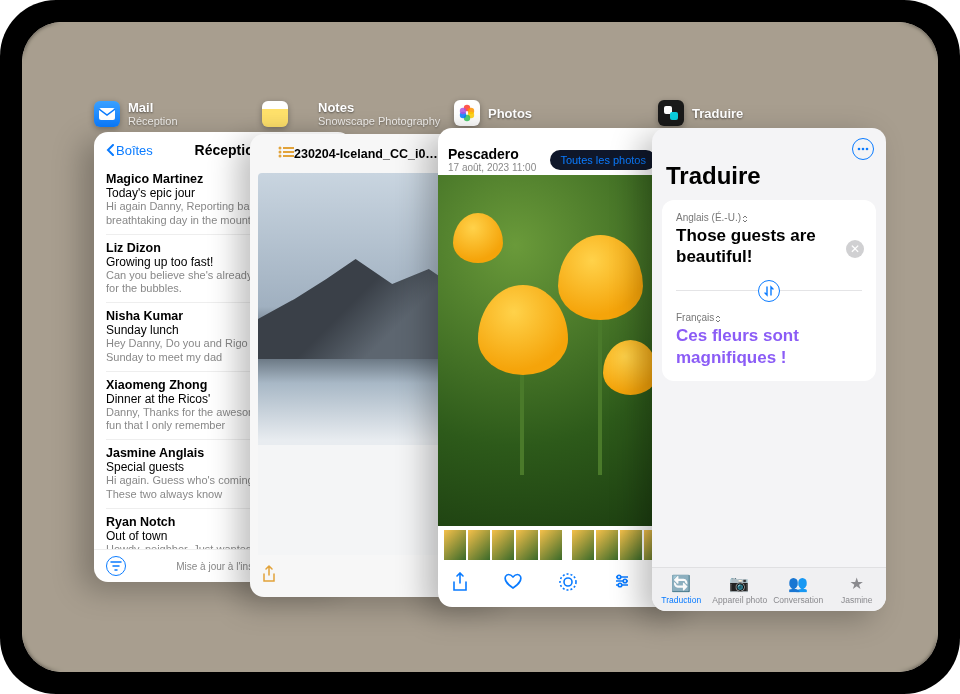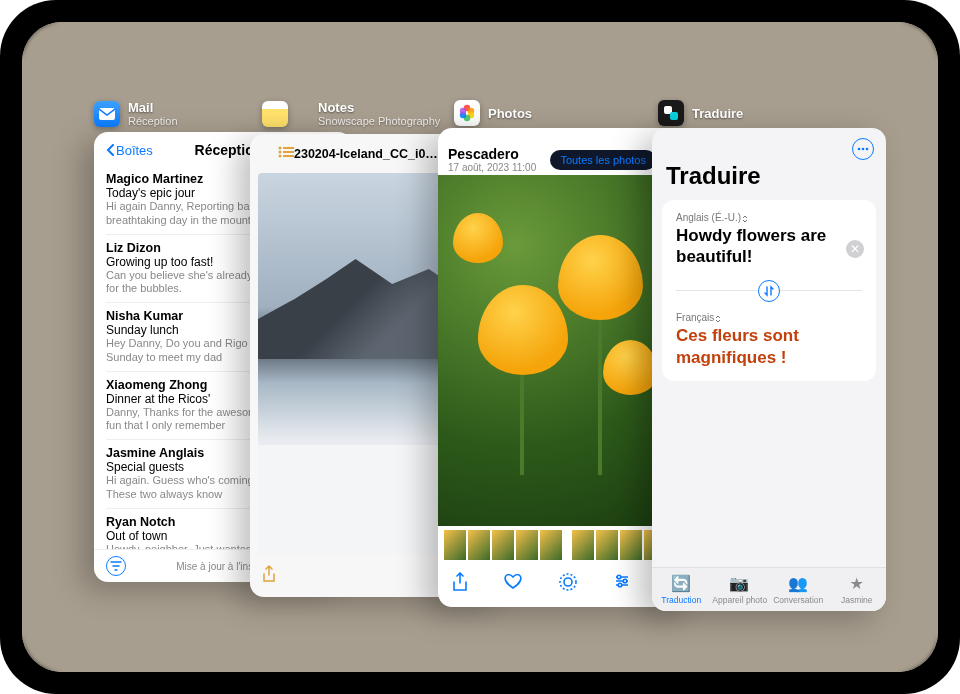--- a/index.html
+++ b/index.html
@@ -108,21 +108,21 @@
   .trans-top { display:flex; justify-content:flex-end; padding:10px 12px 2px; }
   .trans-top .dots-btn { background:transparent; border:1.5px solid #0a7bff;}
   .trans-title { font-size:24px; font-weight:700; padding:0 14px 10px;}
   .trans-box { background:#fff; margin:0 10px 12px; border-radius:12px; padding:12px 14px; position:relative;}
   .lang-label { font-size:10px; color:#777; margin-bottom:2px; display:flex; align-items:flex-end; }
   .src-text { font-size:17px; font-weight:700; line-height:1.25;}
   .clear-x { position:absolute; right:12px; top:40px; width:18px; height:18px; border-radius:50%; background:#d0d0d2; color:#fff; font-size:12px; display:flex; align-items:center; justify-content:center;}
   .swap-row { display:flex; align-items:center; margin:12px 0 10px;}
   .swap-row .line { flex:1; height:1px; background:#e4e4e6;}
   .swap-row .swap { width:22px; height:22px; border-radius:50%; border:1.5px solid #0a7bff; color:#0a7bff; display:flex; align-items:center; justify-content:center; font-size:12px;}
-  .dst-text { font-size:17px; font-weight:700; color:#c2410c; line-height:1.3;}
+  .dst-text { font-size:17px; font-weight:700; color:#8b5cf6; line-height:1.3;}
   .trans-tabs { margin-top:auto; display:flex; border-top:1px solid #e0e0e2; background:#f0f0f2;}
   .trans-tabs .tab { flex:1; text-align:center; font-size:8.5px; color:#8a8a8e; padding:6px 0;}
   .trans-tabs .tab.active { color:#0a7bff;}
   .trans-tabs .tab .ic { font-size:16px; display:block; margin-bottom:2px;}
 </style>
 </head>
 <body>
 
 <div class="device">
   <div class="screen">
@@ -335,21 +335,21 @@
         </span>
       </div>
       <div class="trans-title">Traduire</div>
       <div class="trans-box">
         <div class="lang-label">
           <span>Anglais (É.-U.)</span>
           <svg width="8" height="8" viewBox="0 0 8 8">
               <path d="M2 3l2-2 2 2M2 5l2 2 2-2" stroke="#777" stroke-width="1" fill="none"></path>
             </svg>
         </div>
-        <div class="src-text">Howdy flowers are beautiful!</div>
+        <div class="src-text">Those guests are beautiful!</div>
         <span class="clear-x">✕</span>
         <div class="swap-row">
           <div class="line"></div>
           <span class="swap">
             <svg width="12" height="12" viewBox="0 0 12 12">
                 <path d="M4 2v8l-2-2M8 10V2l2 2" stroke="#0a7bff" stroke-width="1.4" fill="none" stroke-linecap="round"></path>
               </svg>
           </span>
           <div class="line"></div>
         </div>

